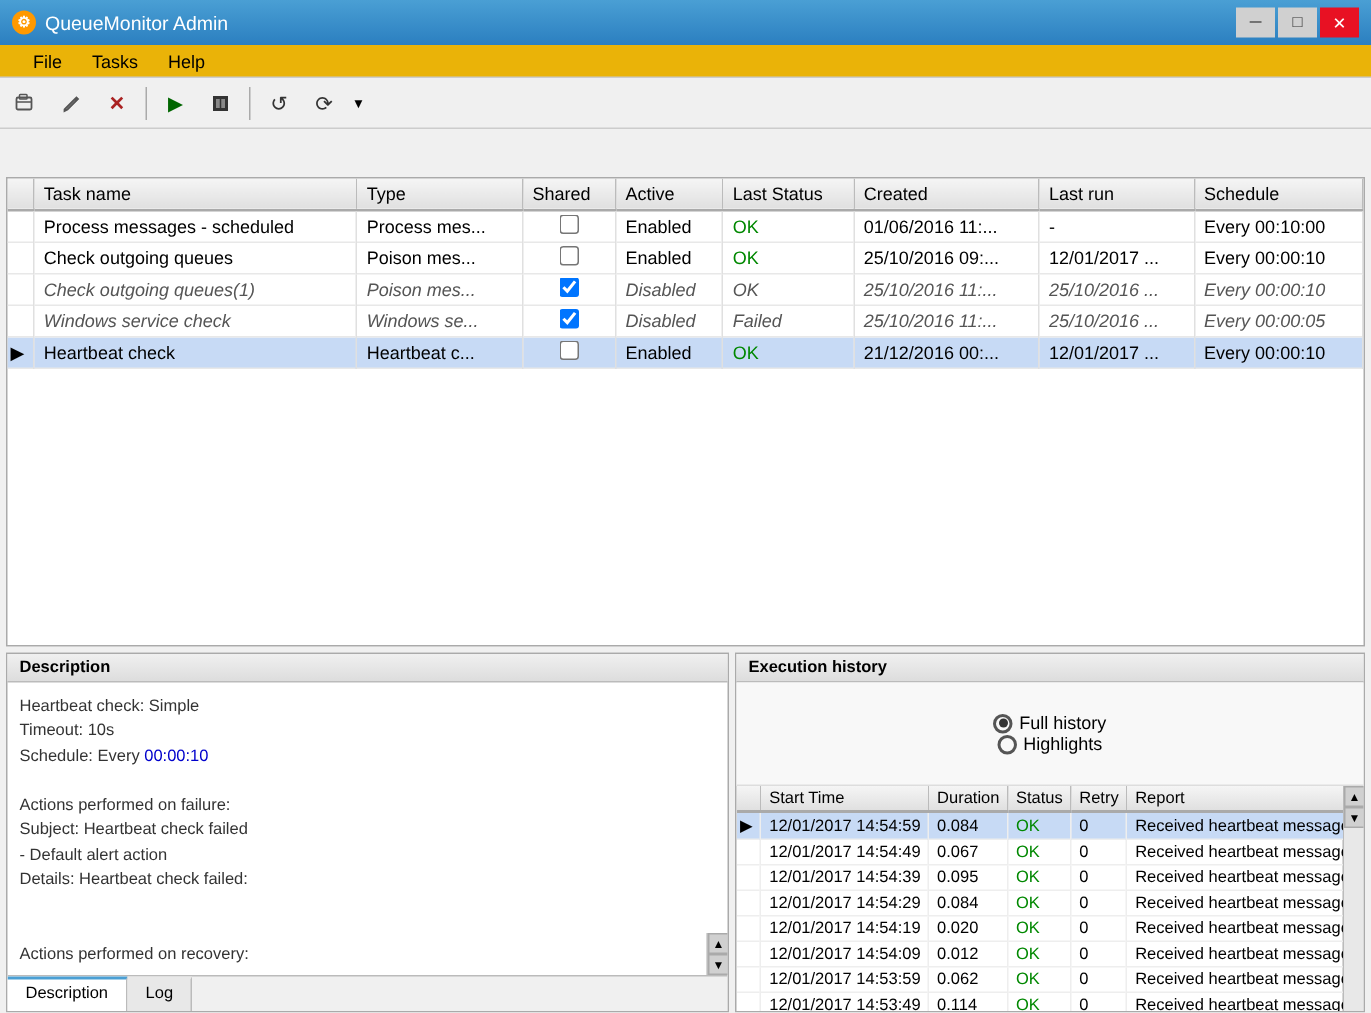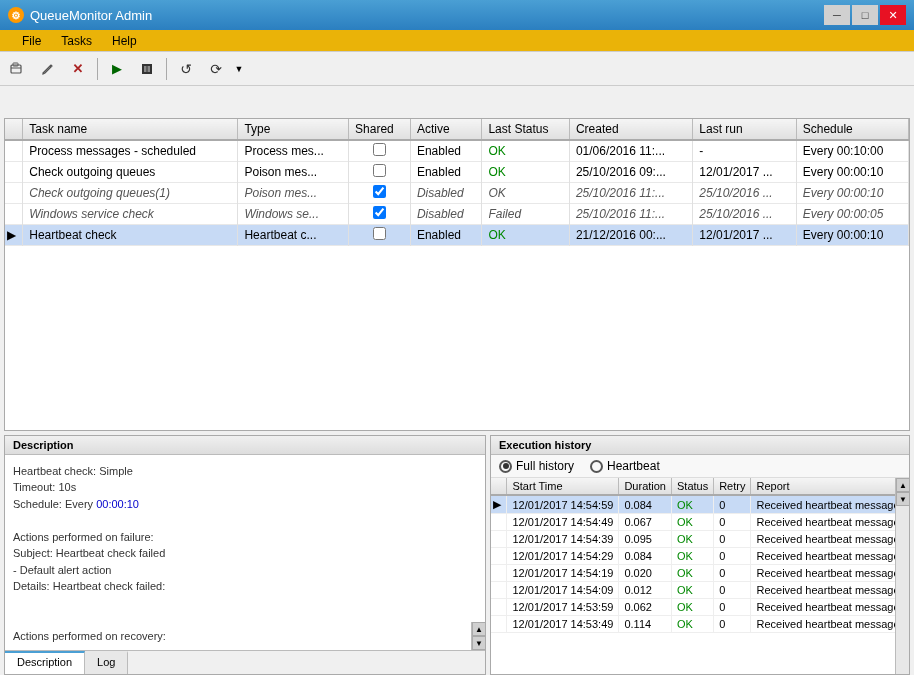--- a/index.html
+++ b/index.html
@@ -249,24 +249,24 @@
     .history-panel {
       width: 420px;
       border: 1px solid #aaa;
       display: flex;
       flex-direction: column;
       background: white;
     }
     .history-radio-bar {
       display: flex;
       align-items: center;
-      padding: 4px 8px;
-      gap: 16px;
+      padding: 20px 8px;
       border-bottom: 1px solid #ddd;
       background: #f8f8f8;
+      flex-direction: column;
     }
     .radio-option {
       display: flex;
       align-items: center;
       gap: 4px;
       cursor: pointer;
       font-size: 12px;
     }
     .radio-circle {
       width: 13px;
@@ -516,21 +516,21 @@
 
     <div class="history-panel">
       <div class="panel-header">Execution history</div>
       <div class="history-radio-bar">
         <div class="radio-option">
           <div class="radio-circle selected"></div>
           <span>Full history</span>
         </div>
         <div class="radio-option">
           <div class="radio-circle"></div>
-          <span>Heartbeat</span>
+          <span>Highlights</span>
         </div>
       </div>
       <div class="history-scroll-wrapper">
         <div class="history-table-scroll">
           <table class="history-table">
             <thead>
               <tr>
                 <th style="width:10px"></th>
                 <th>Start Time</th>
                 <th>Duration</th>

